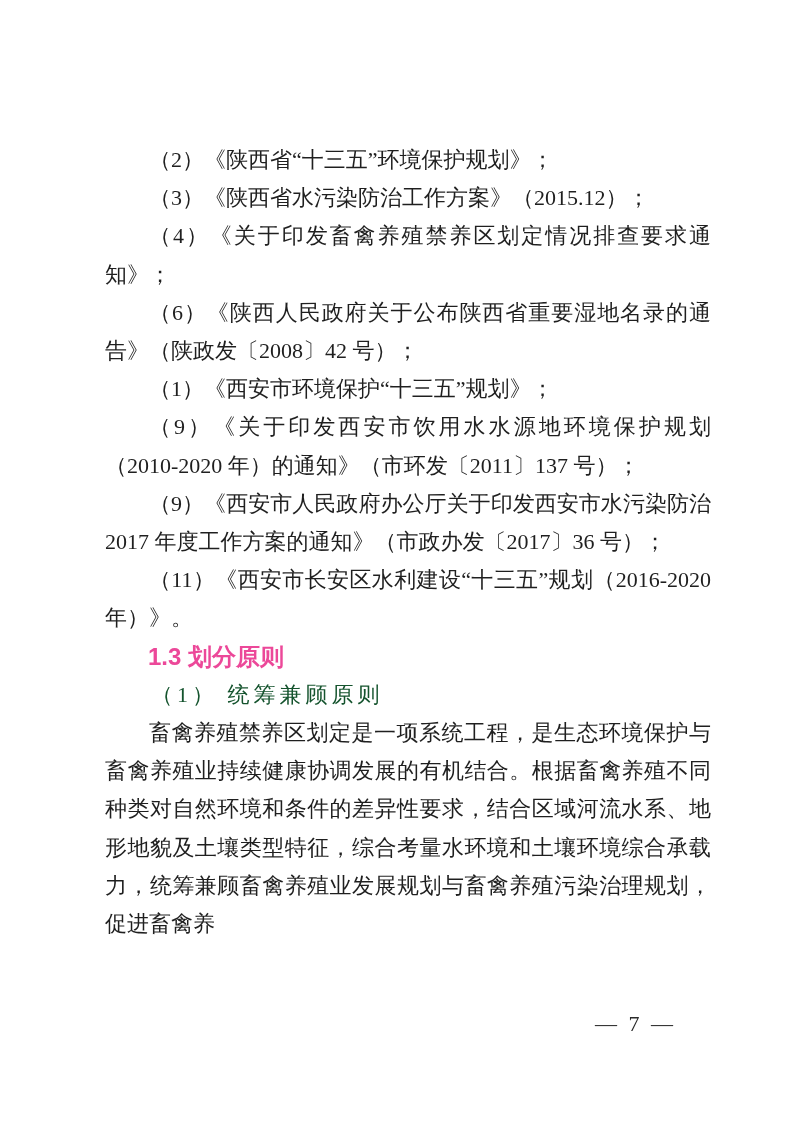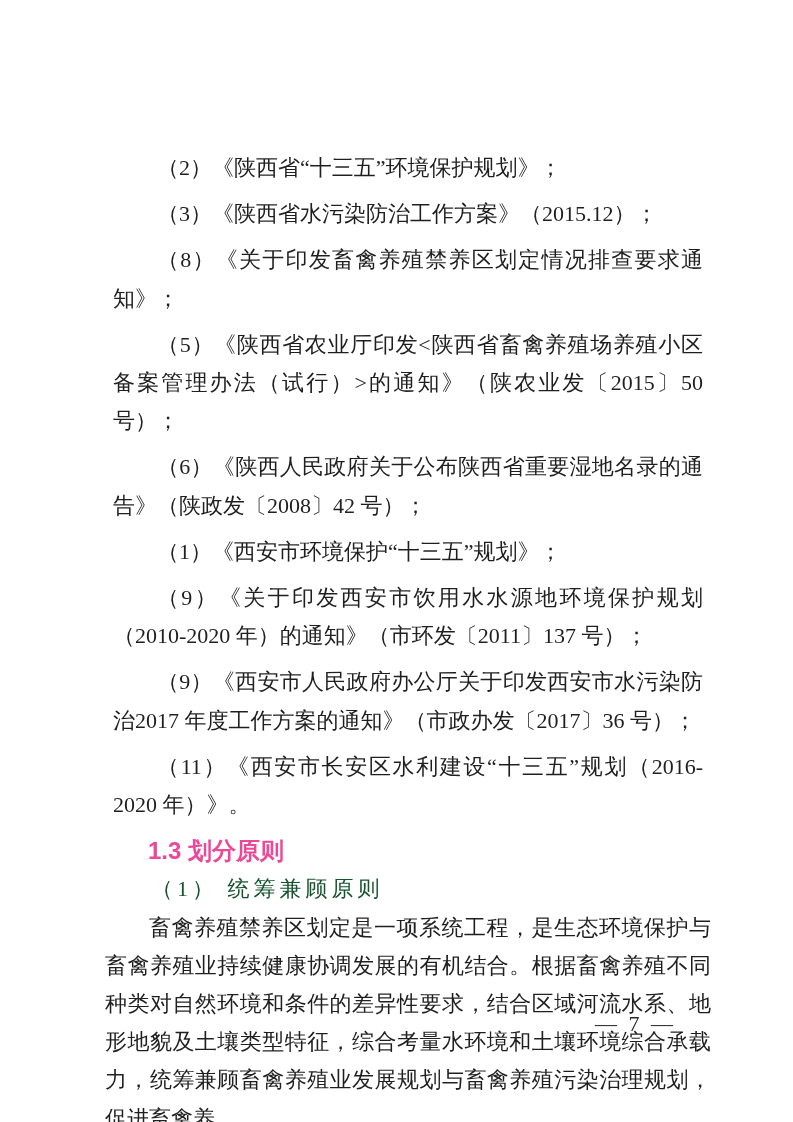--- a/index.html
+++ b/index.html
@@ -26,21 +26,21 @@
     top: 141px;
     width: 606px;
     font-size: 22px;
     line-height: 38.2px;
     text-align: justify;
     color: #1f1f1f;
   }
 
   .ref-item {
     text-indent: 2em;
-    margin: 8px;
+    margin: 0;
   }
 
   .section-heading {
     font-family: "Liberation Sans", "DejaVu Sans", sans-serif;
     font-weight: bold;
     font-size: 24px;
     line-height: 38.2px;
     text-indent: 43px;
     text-align: left;
     color: #ec4899;
@@ -73,22 +73,21 @@
 </style>
 </head>
 <body>
 
 <div class="page">
 
   <div class="content">
 
     <p class="ref-item">（2）《陕西省“十三五”环境保护规划》；</p>
     <p class="ref-item">（3）《陕西省水污染防治工作方案》（2015.12）；</p>
-    <p class="ref-item">（8）《关于印发畜禽养殖禁养区划定情况排查要求通知》；</p>
-    <p class="ref-item">（5）《陕西省农业厅印发&lt;陕西省畜禽养殖场养殖小区备案管理办法（试行）&gt;的通知》（陕农业发〔2015〕50 号）；</p>
+    <p class="ref-item">（4）《关于印发畜禽养殖禁养区划定情况排查要求通知》；</p>
     <p class="ref-item">（6）《陕西人民政府关于公布陕西省重要湿地名录的通告》（陕政发〔2008〕42 号）；</p>
     <p class="ref-item">（1）《西安市环境保护“十三五”规划》；</p>
     <p class="ref-item">（9）《关于印发西安市饮用水水源地环境保护规划（2010-2020 年）的通知》（市环发〔2011〕137 号）；</p>
     <p class="ref-item">（9）《西安市人民政府办公厅关于印发西安市水污染防治2017 年度工作方案的通知》（市政办发〔2017〕36 号）；</p>
     <p class="ref-item">（11）《西安市长安区水利建设“十三五”规划（2016-2020 年）》。</p>
 
     <h2 class="section-heading">1.3 划分原则</h2>
 
     <p class="sub-heading">（1） 统筹兼顾原则</p>
 

